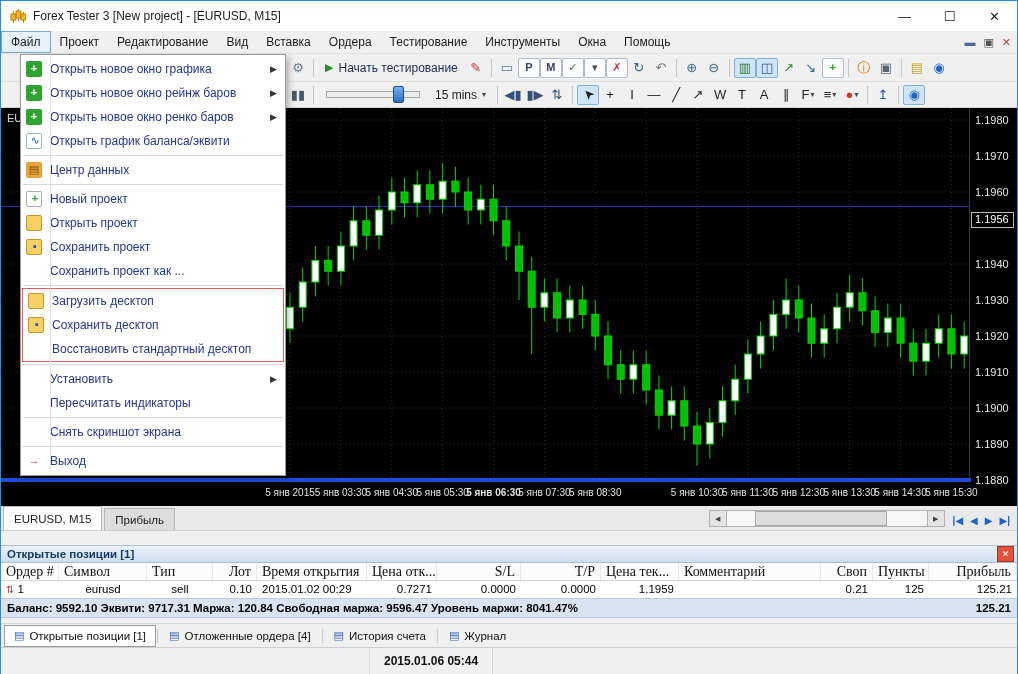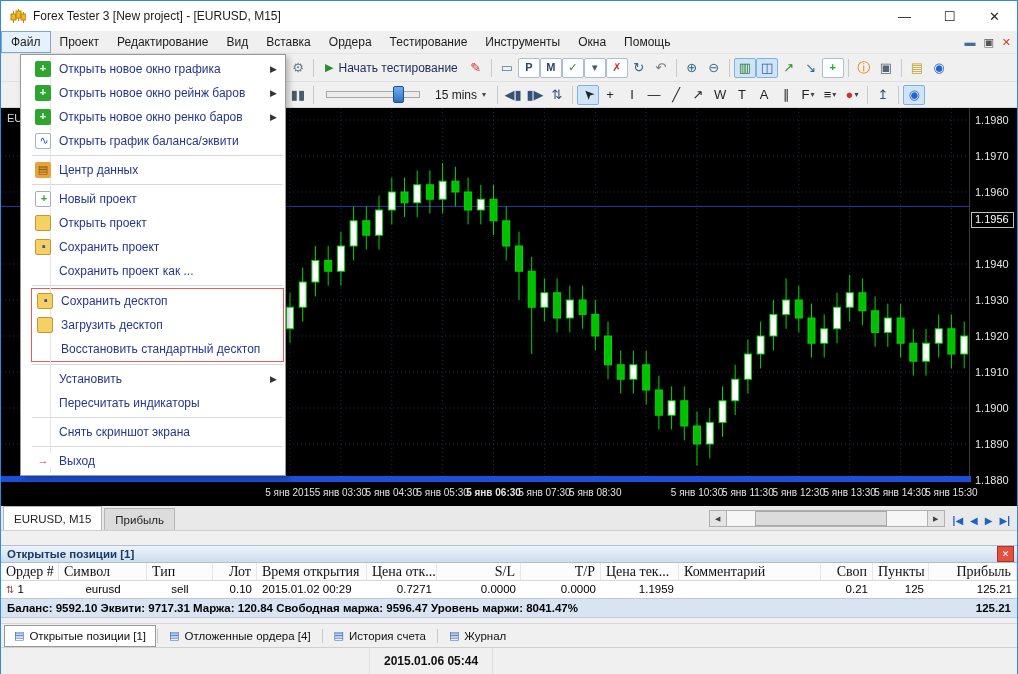--- a/index.html
+++ b/index.html
@@ -39,21 +39,21 @@
     background:linear-gradient(#6fb0ef,#2f6fc0);border:1px solid #1d4f94;border-radius:2px;}
   .tf-select{display:flex;align-items:center;gap:4px;padding:0 7px;color:#1c1c1c;}
   
   .chart-area{position:relative;height:398px;background:#000;flex:none;overflow:hidden;}
   .plot{position:absolute;left:0;top:0;width:970px;height:374px;}
   .chart-legend{position:absolute;left:6px;top:4px;color:#d8d8d8;font-size:11px;z-index:1;}
   .price-axis{position:absolute;right:0;top:0;width:47px;height:374px;background:#000;border-left:1px solid #3a3a3a;}
   .ptick{position:absolute;left:5px;color:#e6e6e6;font-size:11px;}
   .cprice{position:absolute;left:1px;right:3px;height:14px;border:1px solid #c0c0c0;background:#000;
     color:#fff;font-size:11px;line-height:13px;padding-left:3px;}
-  .time-axis{position:absolute;left:0;bottom:0;width:970px;height:24px;background:#000;border-top:6px solid #1d4ed8;}
+  .time-axis{position:absolute;left:0;bottom:0;width:970px;height:24px;background:#000;border-top:4px solid #1d4ed8;}
   .ttick{position:absolute;top:5px;width:70px;text-align:center;color:#e2e2e2;font-size:10px;}
   
   .chart-tabs{height:25px;background:#e9e9e9;display:flex;align-items:flex-end;flex:none;border-bottom:1px solid #cfcfcf;box-sizing:border-box;}
   .ctab{height:21px;display:flex;align-items:center;padding:0 10px;font-size:11.5px;color:#222;
     border:1px solid #b6b6b6;border-bottom:none;background:#dcdcdc;margin-left:2px;}
   .ctab.active{background:#fff;height:23px;}
   .ct-spacer{flex:1;}
   .hsb{display:flex;align-items:center;margin:0 4px 3px 0;}
   .hsb-btn{width:16px;height:15px;background:#e4e4e4;border:1px solid #b0b0b0;display:flex;align-items:center;justify-content:center;font-size:7px;color:#444;}
   .hsb-track{width:200px;height:15px;background:#f6f6f6;border-top:1px solid #b0b0b0;border-bottom:1px solid #b0b0b0;position:relative;}
@@ -94,21 +94,21 @@
   .sb-datetime{padding:0 14px;font-weight:bold;color:#111;height:100%;display:flex;align-items:center;border-right:1px solid #dedede;}
   
   .file-menu{position:absolute;left:19px;top:53px;width:264px;background:#fff;border:1px solid #9a9a9a;
     box-shadow:3px 3px 6px rgba(0,0,0,.25);z-index:50;padding:2px 0;}
   .menu-item{height:24px;display:flex;align-items:center;}
   .mi-icon{width:16px;height:16px;margin:0 8px 0 5px;flex:none;position:relative;border-radius:2px;}
   .mi-icon::before{display:block;width:16px;height:16px;text-align:center;line-height:15px;font-size:11px;}
   .mi-label{color:#25368f;font-size:12px;white-space:nowrap;}
   .mi-arrow{margin-left:auto;margin-right:8px;color:#333;font-size:9px;}
   .menu-sep{height:1px;background:#d8d8d8;margin:2px 2px;}
-  .menu-body{position:relative;padding-left:9px;}
+  .menu-body{position:relative;}
   .menu-body::before{content:"";position:absolute;left:29px;top:0;bottom:0;width:1px;background:#e4e4e4;}
   .red-box{border:1px solid #e25d5d;margin:0 1px;}
   .ic-chart-plus{background:#2ea52e;}
   .ic-chart-plus::before{content:"+";color:#fff;font-weight:bold;}
   .ic-balance-chart{background:#fff;border:1px solid #9bb;box-sizing:border-box;}
   .ic-balance-chart::before{content:"∿";color:#2266cc;line-height:13px;}
   .ic-data-center{background:#e8a33d;}
   .ic-data-center::before{content:"▤";color:#7a5410;}
   .ic-new-project{background:#fff;border:1px solid #aab;box-sizing:border-box;}
   .ic-new-project::before{content:"+";color:#2ea52e;font-weight:bold;line-height:13px;}
@@ -612,26 +612,26 @@
           <span class="mi-icon ic-folder-save"></span>
           <span class="mi-label">Сохранить проект</span>
         </div>
         <div class="menu-item">
           <span class="mi-icon"></span>
           <span class="mi-label">Сохранить проект как ...</span>
         </div>
         <div class="menu-sep"></div>
         <div class="red-box">
           <div class="menu-item">
+            <span class="mi-icon ic-folder-open"></span>
+            <span class="mi-label">Загрузить десктоп</span>
+          </div>
+          <div class="menu-item">
             <span class="mi-icon ic-folder-save"></span>
             <span class="mi-label">Сохранить десктоп</span>
-          </div>
-          <div class="menu-item">
-            <span class="mi-icon ic-folder-open"></span>
-            <span class="mi-label">Загрузить десктоп</span>
           </div>
           <div class="menu-item">
             <span class="mi-icon"></span>
             <span class="mi-label">Восстановить стандартный десктоп</span>
           </div>
         </div>
         <div class="menu-sep"></div>
         <div class="menu-item">
           <span class="mi-icon"></span>
           <span class="mi-label">Установить</span>

